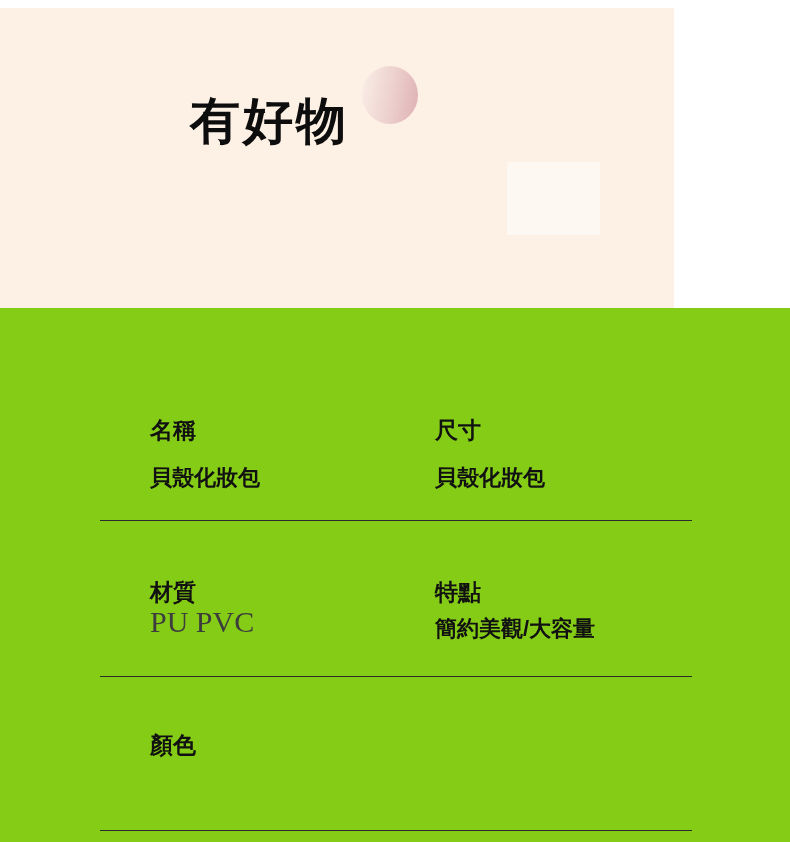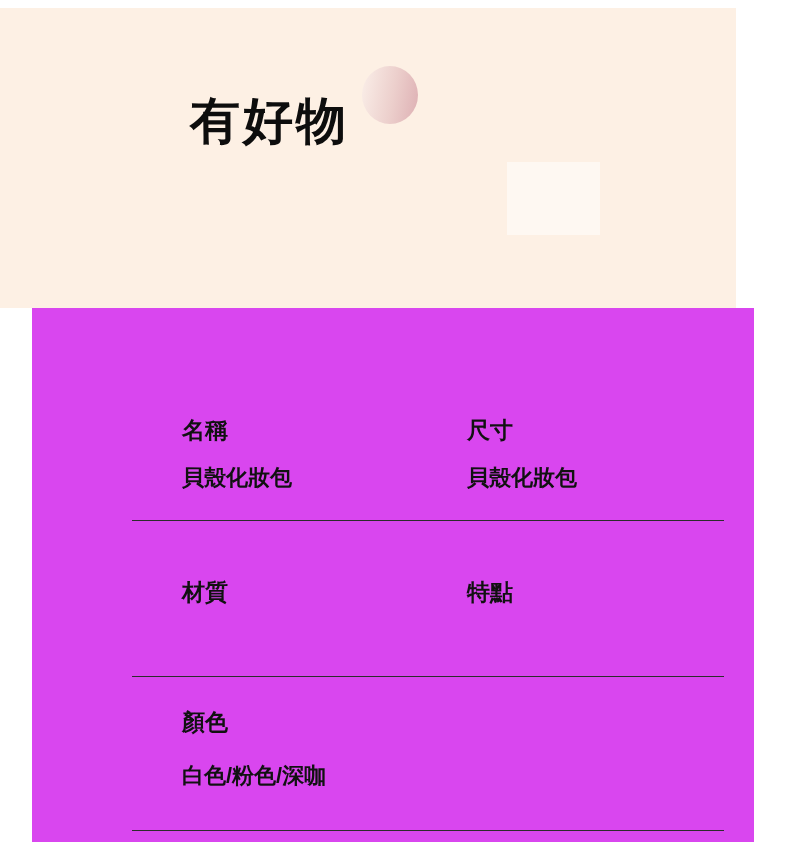--- a/index.html
+++ b/index.html
@@ -13,21 +13,21 @@
     margin: 0 auto;
     background: #ffffff;
     overflow: hidden;
   }
 
   
   .banner {
     position: absolute;
     left: 0;
     top: 8px;
-    width: 736px;
+    width: 674px;
     height: 300px;
     background: #fdf0e4;
   }
   .circle {
     position: absolute;
     left: 362px;
     top: 58px;   
     width: 56px;
     height: 58px;
     border-radius: 50%;
@@ -48,21 +48,21 @@
     font-size: 50px;
     font-weight: 900;
     letter-spacing: 3px;
     line-height: 1.15;
     white-space: nowrap;
   }
   .headline.line1 { top: 85px; }   
   .headline.line2 { top: 161px; }  
 
   
-  .specs { position: absolute; left: 0; top: 308px; width: 722px; height: 534px; background: #d946ef; margin-left: 32px; }
+  .specs { position: absolute; left: 0; top: 308px; width: 790px; height: 534px; background: #84cc16; }
   .spec-label {
     position: absolute;
     color: #111111;
     font-size: 23px;
     font-weight: 700;
     white-space: nowrap;
   }
   .spec-value {
     position: absolute;
     color: #111111;
@@ -78,21 +78,21 @@
   }
   .col-left  { left: 150px; }
   .col-right { left: 435px; }
 
   
   .r1-label { top: 107px; }  
   .r1-value { top: 155px; }  
   .r2-label { top: 269px; }  
   .r2-value-serif { top: 297px; }  
   .r2-value { top: 306px; }  
-  .r3-label { top: 399px; }  
+  .r3-label { top: 422px; }  
   .r3-value { top: 453px; }  
 
   .divider {
     position: absolute;
     left: 100px;
     width: 592px;
     height: 1px;
     background: #2c2c2c;
   }
   .divider.d1 { top: 212px; }  
@@ -112,22 +112,23 @@
 
   <section class="specs">
 
     <div class="spec-label col-left r1-label">名稱</div>
     <div class="spec-value col-left r1-value">貝殼化妝包</div>
     <div class="spec-label col-right r1-label">尺寸</div>
     <div class="spec-value col-right r1-value">貝殼化妝包</div>
     <div class="divider d1"></div>
 
     <div class="spec-label col-left r2-label">材質</div>
+    <div class="spec-value serif col-left r2-value-serif">PU PVC</div>
     <div class="spec-label col-right r2-label">特點</div>
+    <div class="spec-value col-right r2-value">簡約美觀/大容量</div>
     <div class="divider d2"></div>
 
     <div class="spec-label col-left r3-label">顏色</div>
-    <div class="spec-value col-left r3-value">白色/粉色/深咖</div>
     <div class="divider d3"></div>
 
   </section>
 
 </div>
 
 </body></html>

